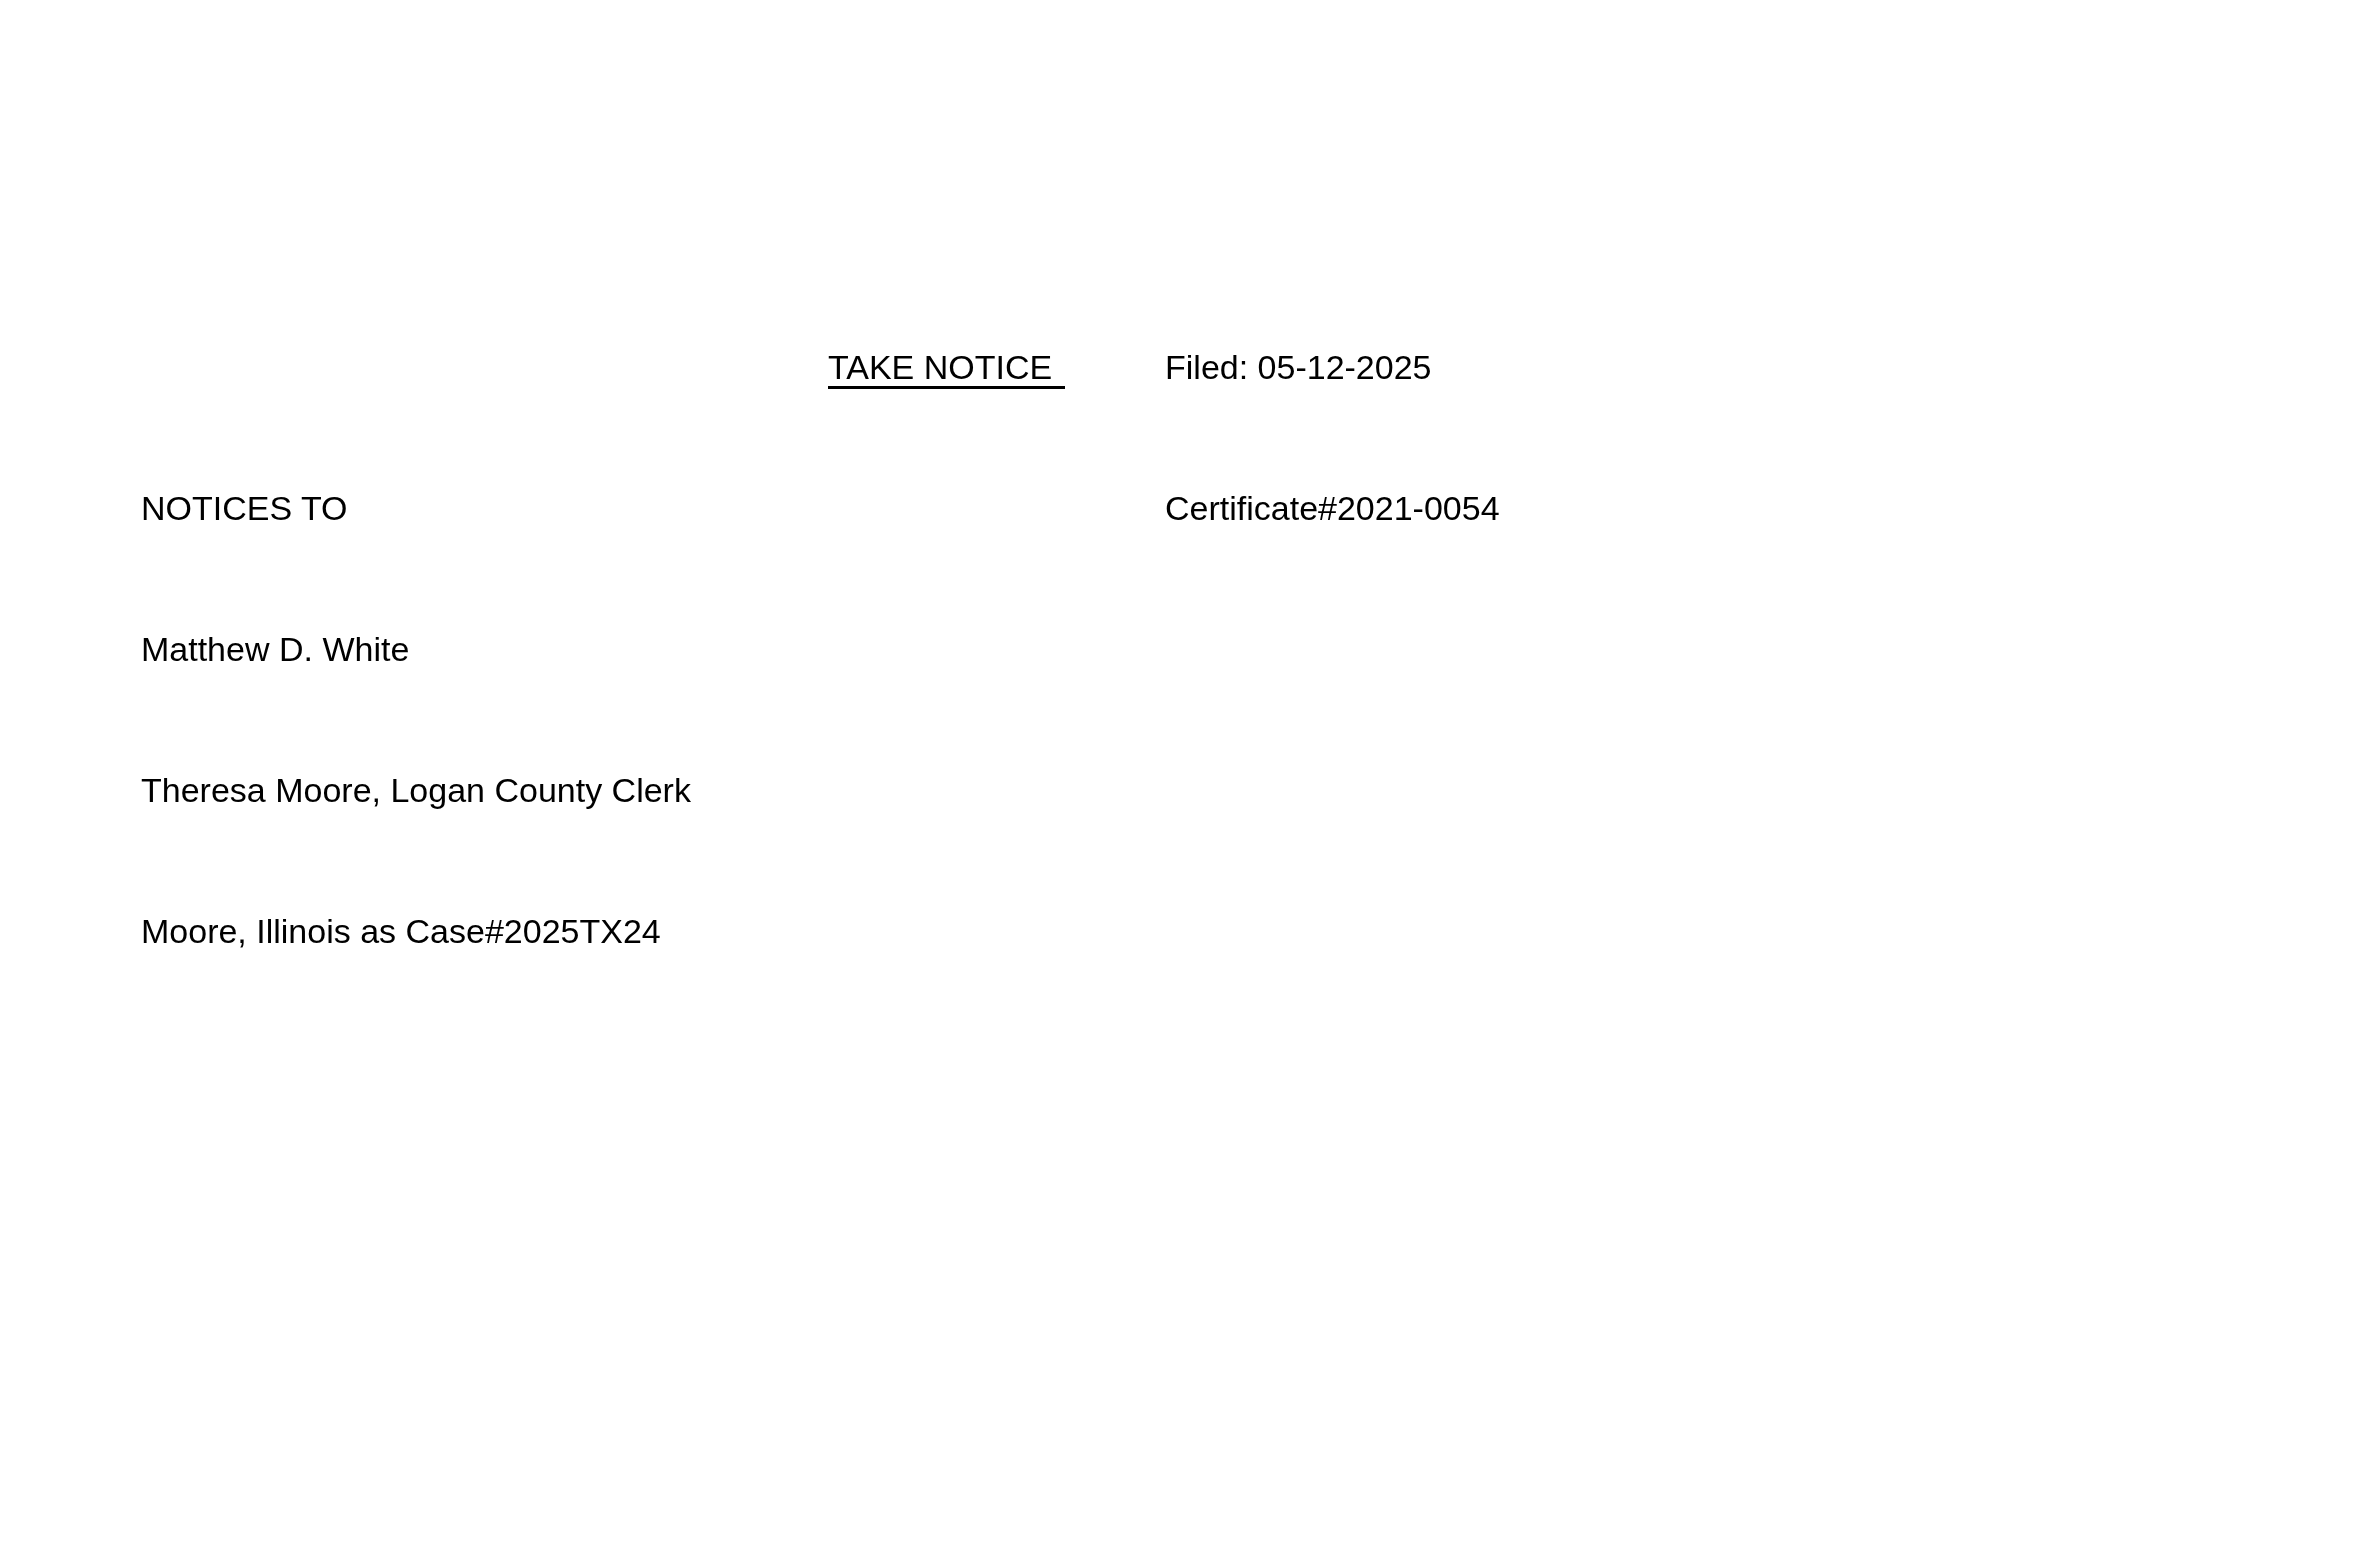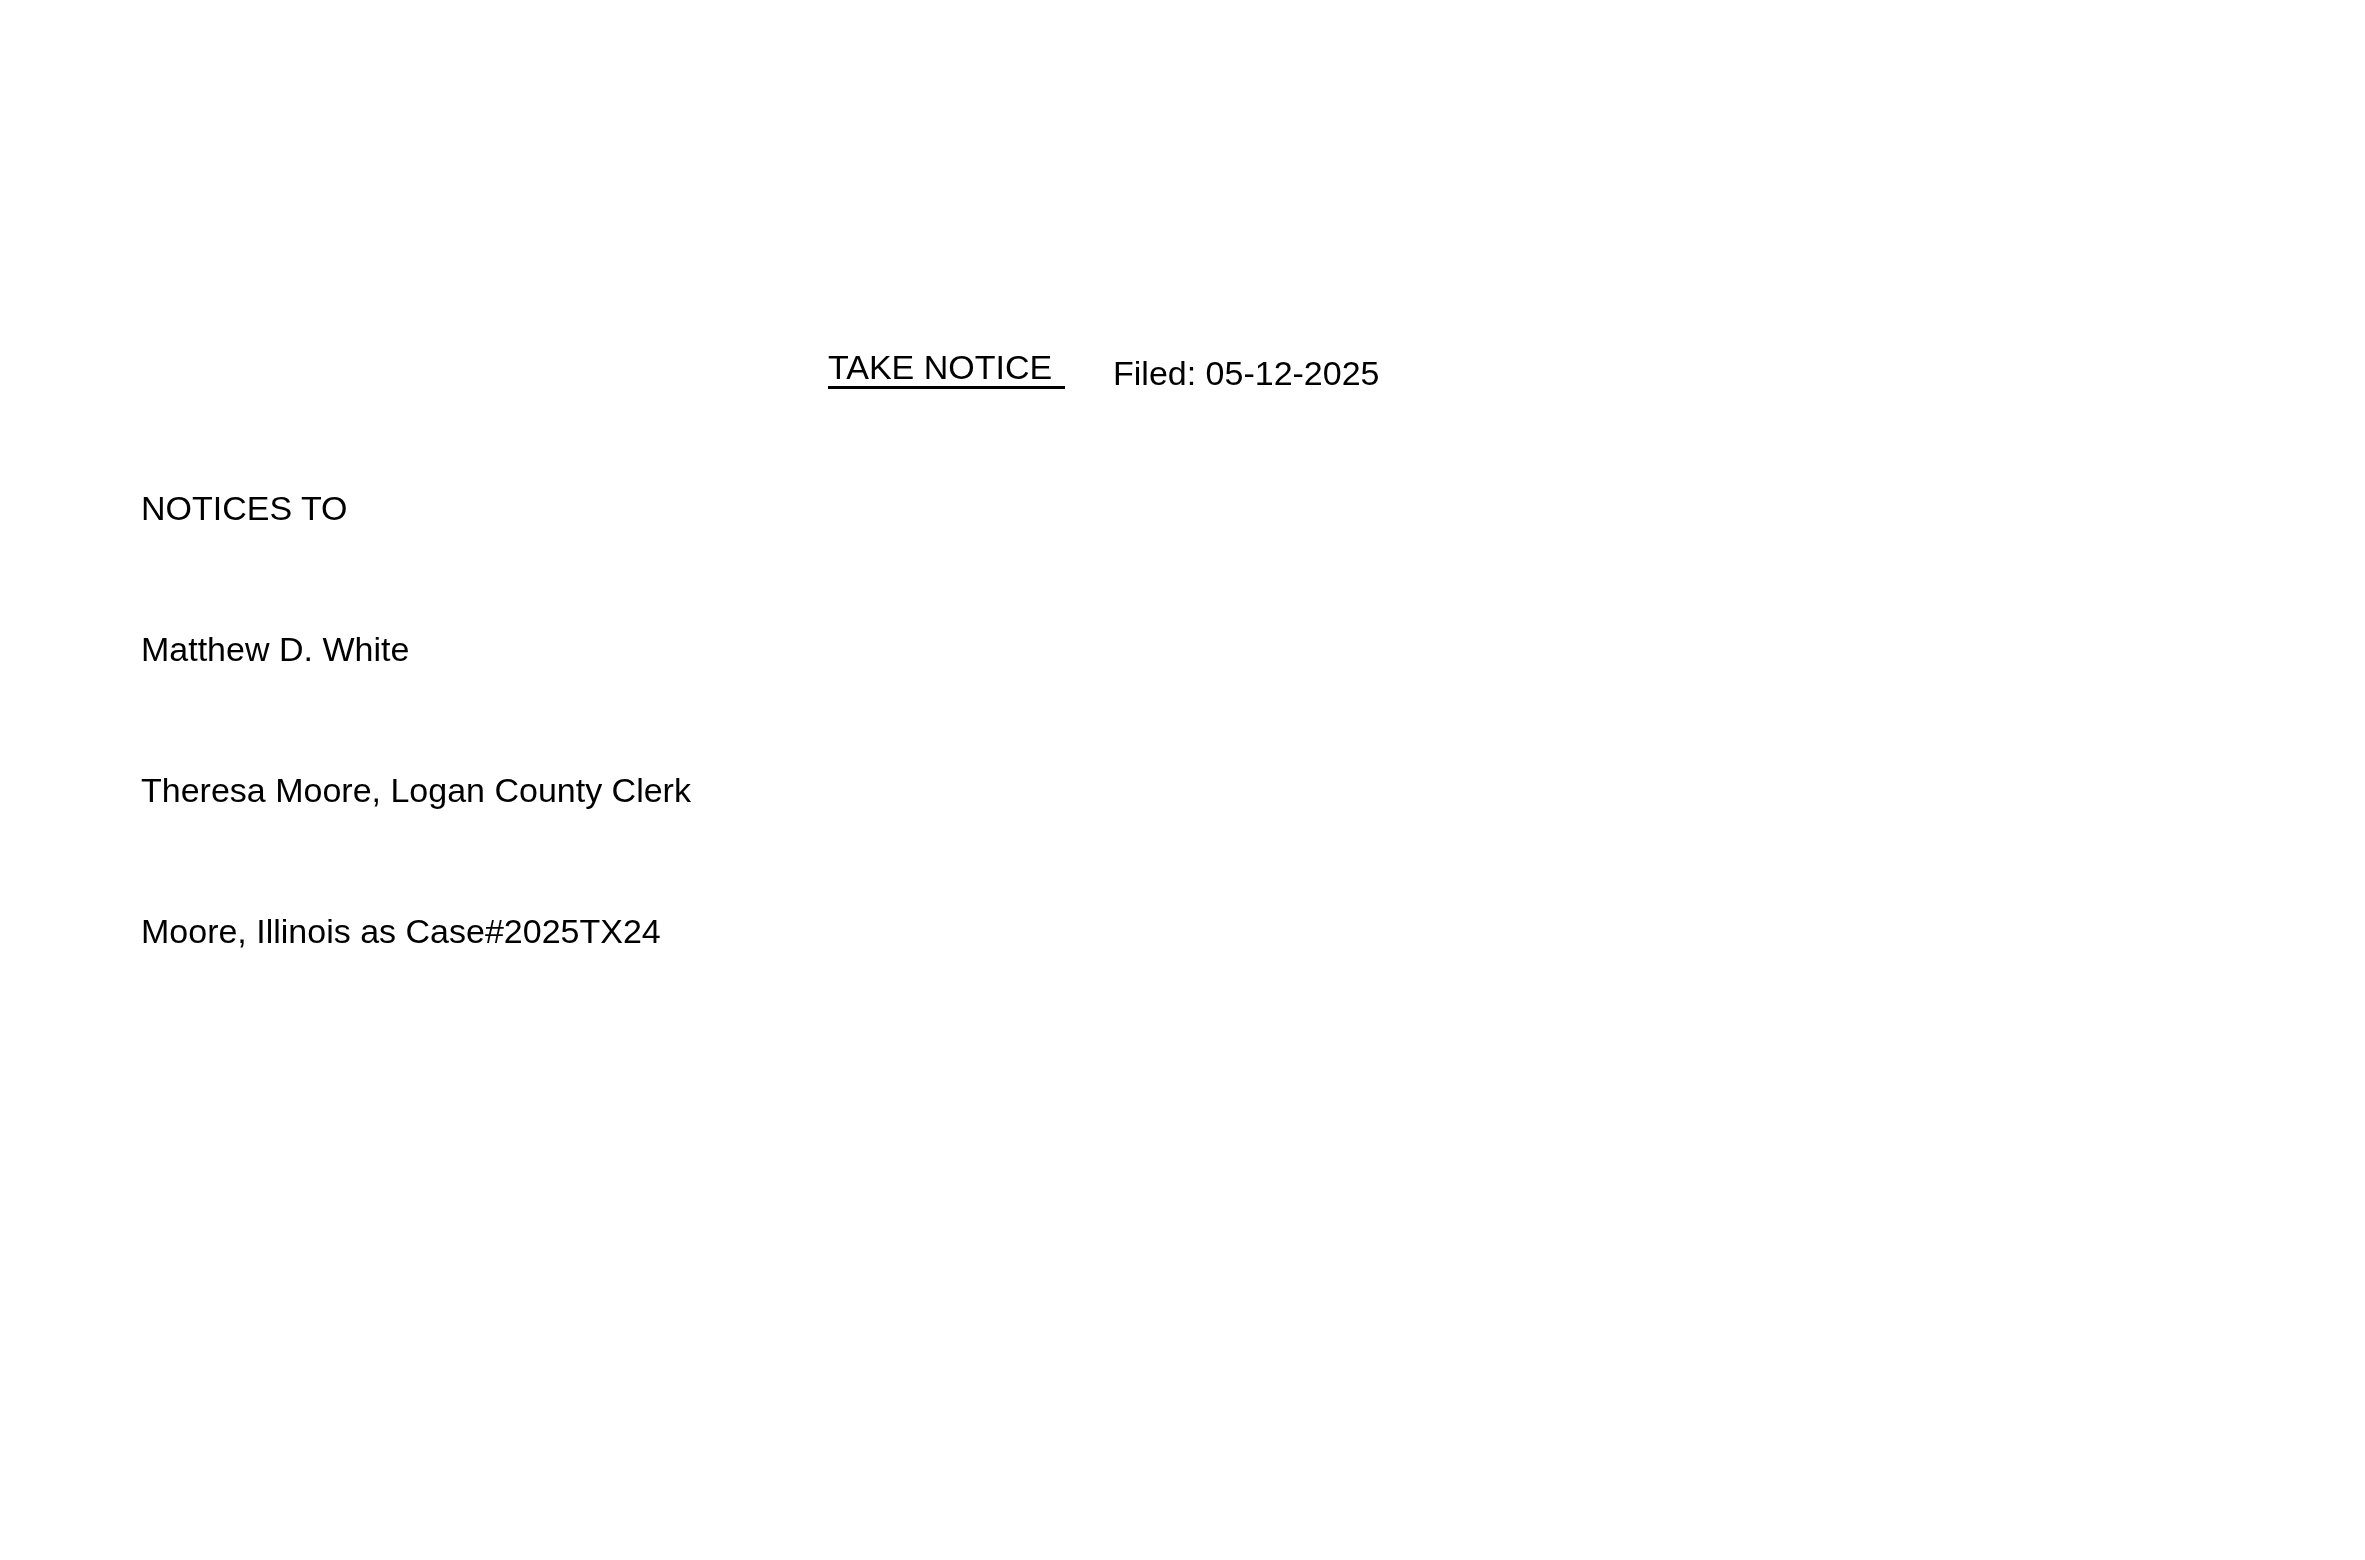--- a/index.html
+++ b/index.html
@@ -27,36 +27,35 @@
   }
   .line {
     position: relative;
     height: 47px;
   }
   .header-line {
     padding-left: 687px;
   }
   .col2 {
     position: absolute;
-    left: 972px;
+    left: 1024px;
     top: 0;
-    margin-top: 6px;
   }
   .title-u {
     border-bottom: 3.7px solid #000000;
     padding-right: 13px;
   }
 </style>
 </head>
 <body>
 
 <div class="page">
   <div class="doc">
     <div class="line header-line"><span class="title-u">TAKE NOTICE</span><span class="col2">Filed: 05-12-2025</span></div>
-    <div class="line"><span>NOTICES TO</span></div>
+    <div class="line"><span>NOTICES TO</span><span class="col2">Certificate#2021-0054</span></div>
     <div class="line">Matthew D. White</div>
     <div class="line">Theresa Moore, Logan County Clerk</div>
     <div class="line">Moore, Illinois as Case#2025TX24</div>
     
     
     
     
     
     
     

